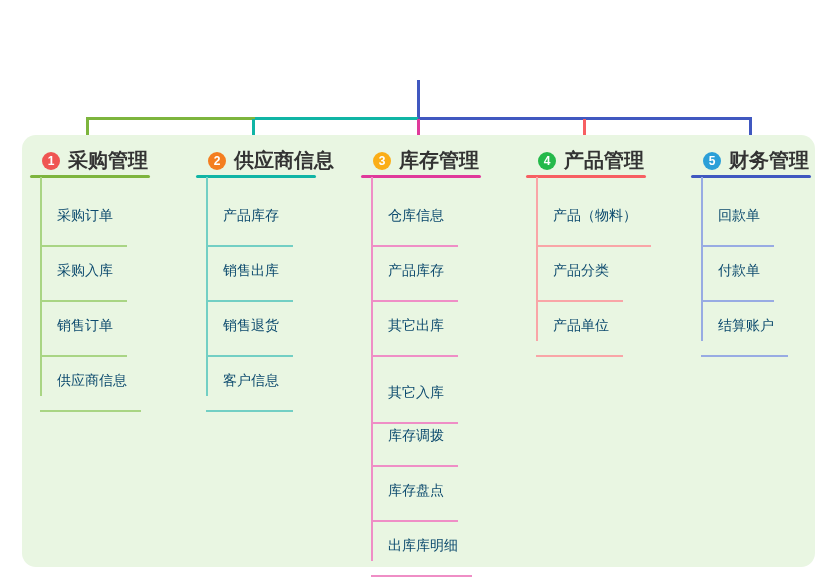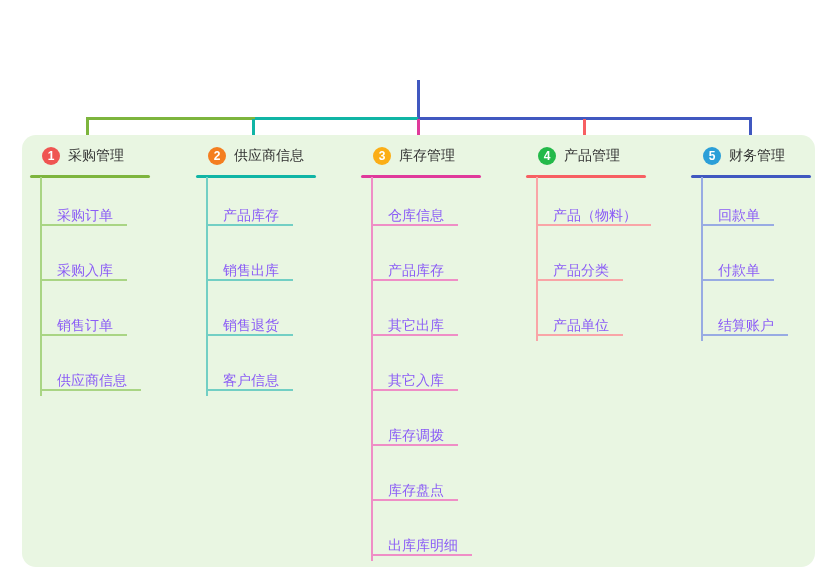--- a/index.html
+++ b/index.html
@@ -25,28 +25,28 @@
   .dropline{top:119px;width:3px;height:24px;}
   .d0{left:86px}.d1{left:252px}.d2{left:417px}.d3{left:583px}.d4{left:749px}
 
   
   .branch{position:absolute;top:145px;width:120px;}
   .b0{left:30px}.b1{left:196px}.b2{left:361px}.b3{left:526px}.b4{left:691px}
   .branch-header{position:absolute;top:2px;left:12px;display:flex;align-items:center;gap:8px;
     white-space:nowrap;cursor:pointer;}
   .badge{width:18px;height:18px;border-radius:50%;background:#888;color:#fff;font-size:12px;
     font-weight:bold;display:flex;align-items:center;justify-content:center;flex:0 0 18px;}
-  .branch-label{font-size:14px;font-weight:400;color:#333;}
+  .branch-label{font-size:20px;font-weight:700;color:#333;}
   .branch-underline{position:absolute;top:30px;left:0;width:120px;height:3px;border-radius:2px;}
 
   
   .vline{position:absolute;left:10px;top:32px;width:2px;}
   .v4{height:219px}.v7{height:384px}.v3{height:164px}
-  .child{position:absolute;left:10px;white-space:nowrap;padding:0 14px 0 17px;
-    border-bottom:2px solid #ccc;font-size:14px;color:#8b5cf6;line-height:17px;cursor:pointer;}
+  .child{position:absolute;left:10px;white-space:nowrap;padding:0 14px 21px 17px;
+    border-bottom:2px solid #ccc;font-size:14px;color:#0c4a6e;line-height:17px;cursor:pointer;}
   .r0{top:62px}.r1{top:117px}.r2{top:172px}.r3{top:227px}.r4{top:282px}.r5{top:337px}.r6{top:392px}
 </style>
 </head>
 <body>
 
 <div class="canvas">
 
   <div class="line root-drop" style="background-color: rgb(64, 88, 192);"></div>
   <div class="line hseg-a" style="background-color: rgb(125, 181, 61);"></div>
   <div class="line hseg-b" style="background-color: rgb(16, 181, 165);"></div>
@@ -89,21 +89,21 @@
   <div class="branch b2">
     <div class="branch-header">
       <span class="badge" style="background-color: rgb(251, 174, 23);">3</span>
       <span class="branch-label">库存管理</span>
     </div>
     <div class="branch-underline" style="background-color: rgb(224, 58, 155);"></div>
     <div class="vline v7" style="background-color: rgb(239, 142, 198);"></div>
     <div class="child r0" style="border-color: rgb(239, 142, 198);">仓库信息</div>
     <div class="child r1" style="border-color: rgb(239, 142, 198);">产品库存</div>
     <div class="child r2" style="border-color: rgb(239, 142, 198);">其它出库</div>
-    <div class="child r3" style="border-color: rgb(239, 142, 198);">其它入库</div>
+    <div class="child r3" style="border-color: rgb(239, 142, 198); margin-top: 12px;">其它入库</div>
     <div class="child r4" style="border-color: rgb(239, 142, 198);">库存调拨</div>
     <div class="child r5" style="border-color: rgb(239, 142, 198);">库存盘点</div>
     <div class="child r6" style="border-color: rgb(239, 142, 198);">出库库明细</div>
   </div>
 
   <div class="branch b3">
     <div class="branch-header">
       <span class="badge" style="background-color: rgb(36, 185, 74);">4</span>
       <span class="branch-label">产品管理</span>
     </div>

